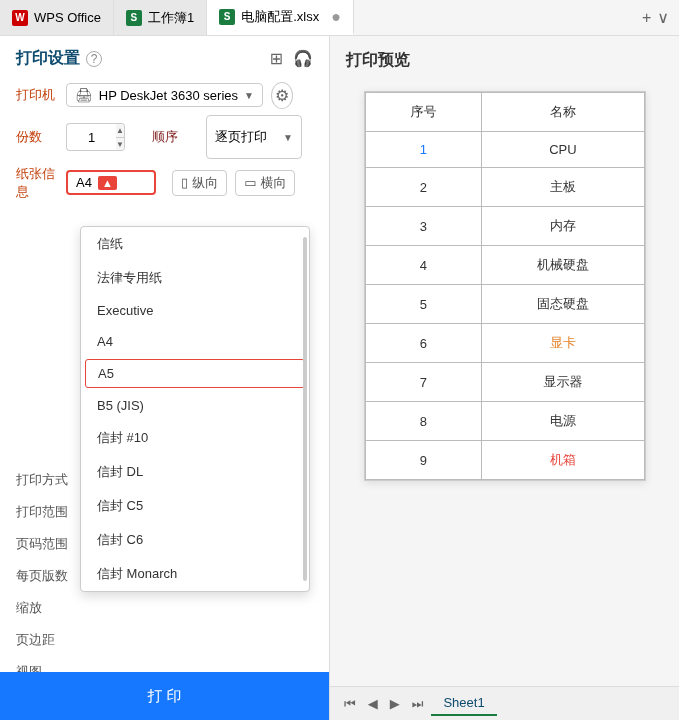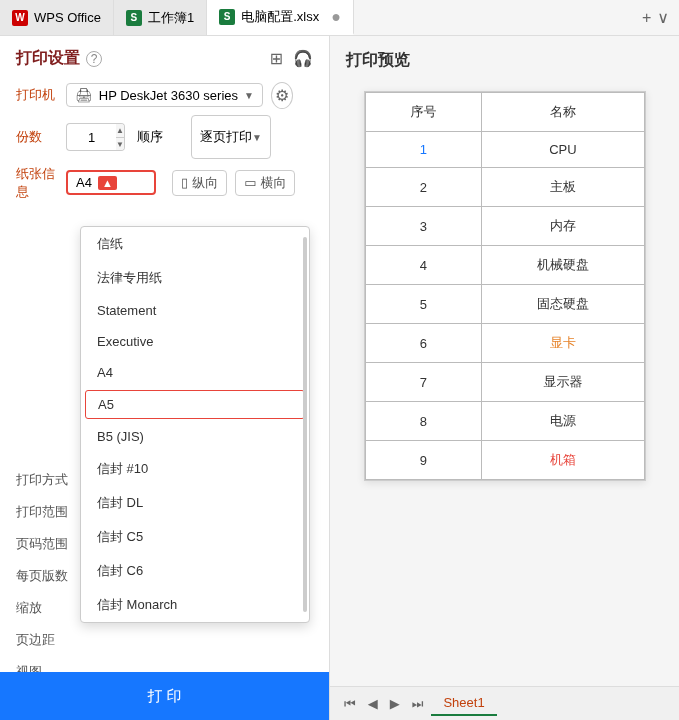--- a/index.html
+++ b/index.html
@@ -89,21 +89,21 @@
 
     .panel-header {
       padding: 12px 16px 8px;
       display: flex;
       align-items: center;
       justify-content: space-between;
     }
     .panel-title {
       font-size: 16px;
       font-weight: 600;
-      color: #7f1d1d;
+      color: #0c4a6e;
     }
     .panel-header-icons {
       display: flex;
       gap: 10px;
       color: #666;
     }
 
     .setting-row {
       display: flex;
       align-items: center;
@@ -138,21 +138,21 @@
       color: #555;
       font-size: 14px;
     }
     .order-select {
       display: flex;
       align-items: center;
       border: 1px solid #ccc;
       border-radius: 4px;
       padding: 12px 8px;
       background: #fff;
-      gap: 0;
+      gap: 16px;
       margin-left: 20px;
     }
 
     
     .paper-select {
       display: flex;
       align-items: center;
       border: 2px solid #e8443a;
       border-radius: 4px;
       padding: 3px 8px;
@@ -314,21 +314,21 @@
     .nav-btn {
       background: none;
       border: none;
       color: #666;
       font-size: 13px;
       cursor: pointer;
       padding: 2px 4px;
     }
     .sheet-tab {
       padding: 4px 12px;
-      color: #c2410c;
+      color: #0c4a6e;
       font-size: 13px;
       border-bottom: 2px solid #1a7c3e;
       cursor: pointer;
     }
 
     
     .spinner-arrows {
       display: flex;
       flex-direction: column;
       border: 1px solid #ccc;
@@ -416,21 +416,21 @@
     <div class="setting-row">
       <div class="setting-label">份数</div>
       <div class="setting-control">
         <div class="copies-wrapper">
           <input class="copies-input-no-right" type="text" value="1" style="">
           <div class="spinner-arrows">
             <div class="spinner-up">▲</div>
             <div class="spinner-down">▼</div>
           </div>
         </div>
-        <span style="margin-left:4px;color:#000000;">顺序</span>
+        <span style="margin-left:19px;color:#7f1d1d;">顺序</span>
         <div class="order-select">
           <span>逐页打印</span>
           <span class="chevron-down">▼</span>
         </div>
       </div>
     </div>
 
     <div class="setting-row">
       <div class="setting-label">纸张信息</div>
       <div class="setting-control">
@@ -446,21 +446,20 @@
           <span>▭</span>
           <span>横向</span>
         </div>
       </div>
     </div>
 
     <div class="dropdown-overlay">
       <div class="dropdown-scrollbar"></div>
       <div class="dropdown-item">信纸</div>
       <div class="dropdown-item">法律专用纸</div>
-      <div class="dropdown-item">Statement</div>
       <div class="dropdown-item">Executive</div>
       <div class="dropdown-item">A4</div>
       <div class="dropdown-item selected">A5</div>
       <div class="dropdown-item">B5 (JIS)</div>
       <div class="dropdown-item">信封 #10</div>
       <div class="dropdown-item">信封 DL</div>
       <div class="dropdown-item">信封 C5</div>
       <div class="dropdown-item">信封 C6</div>
       <div class="dropdown-item">信封 Monarch</div>
     </div>

